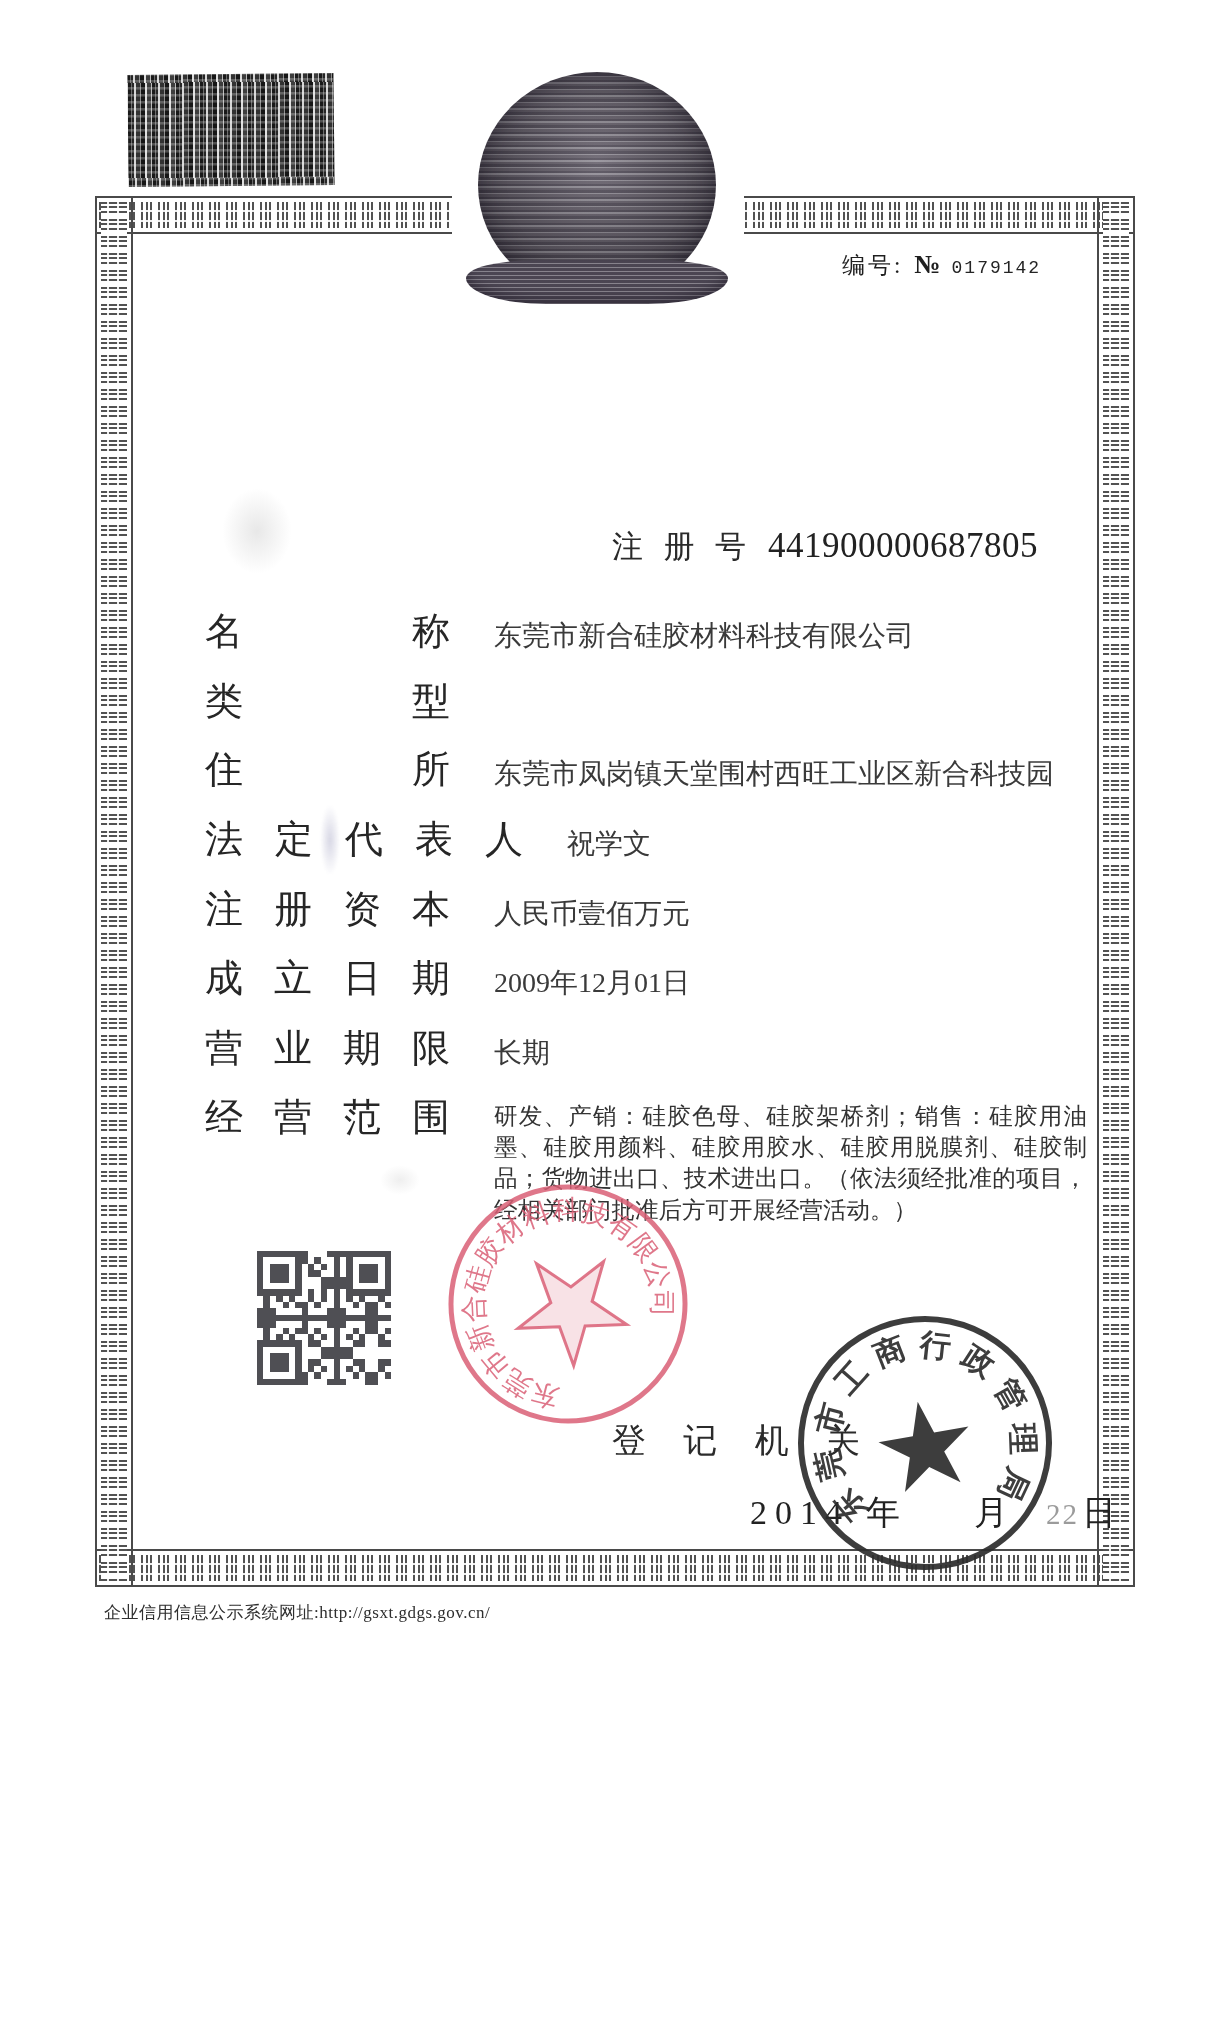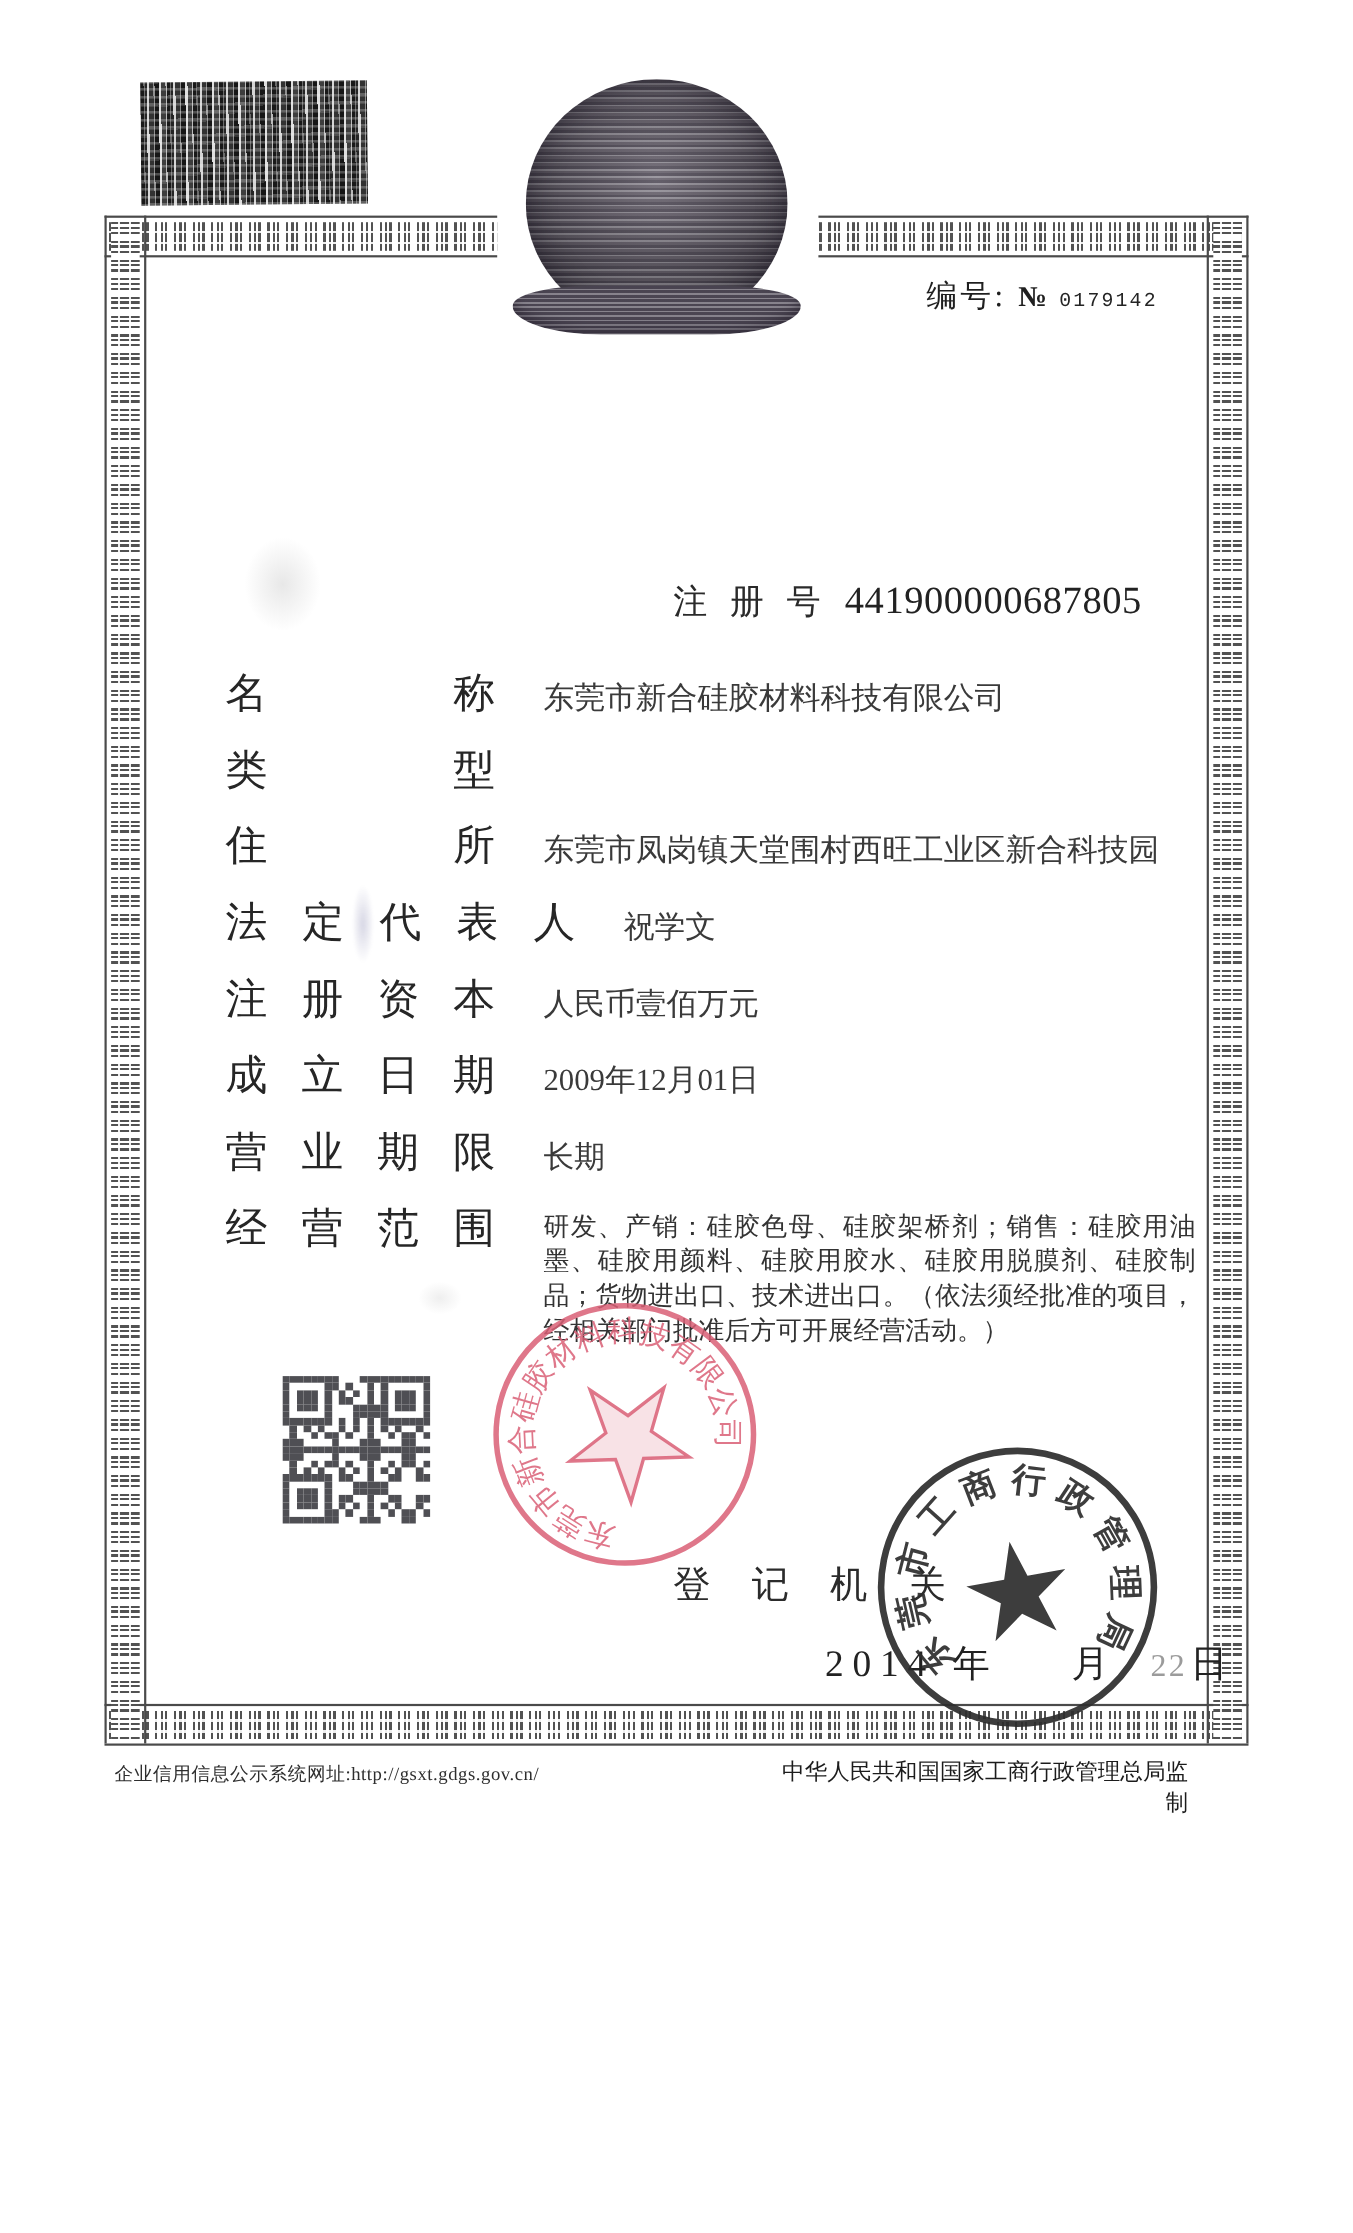--- a/index.html
+++ b/index.html
@@ -39,21 +39,21 @@
       repeating-linear-gradient(0deg, rgba(236,236,242,.35) 0 1.5px, rgba(38,33,50,.3) 1.5px 4px, rgba(122,116,132,.16) 4px 6.5px);
     box-shadow:inset 0 0 26px rgba(20,16,28,.45);}
   .emblem-base{position:absolute;left:14px;top:196px;width:262px;height:44px;
     border-radius:46% 46% 52% 52% / 70% 70% 100% 100%;
     background-color:#5b5560;
     background-image:repeating-linear-gradient(0deg, rgba(236,236,242,.3) 0 1.5px, rgba(38,33,50,.3) 1.5px 4px);
     box-shadow:inset 0 -6px 10px rgba(20,16,28,.4);}
 
   
   .serial{position:absolute;left:842px;top:250px;display:flex;align-items:baseline;gap:11px;z-index:4;color:#1f1f1f;}
-  .serial-label{font-size:28px;letter-spacing:3px;}
+  .serial-label{font-size:23px;letter-spacing:3px;}
   .serial-numero{font-size:26px;font-weight:700;font-family:"Liberation Serif",serif;}
   .serial-digits{font-size:18px;font-family:"Liberation Mono",monospace;letter-spacing:2px;color:#242424;}
 
   
   .title{position:absolute;top:312px;left:50%;transform:translateX(calc(-50% + 30px));margin:0;z-index:4;
     white-space:nowrap;font-family:"Liberation Sans",sans-serif;font-weight:800;font-size:150px;line-height:1.15;
     letter-spacing:60px;color:#1b1b1b;text-shadow:0 0 1px rgba(60,60,60,.6);}
 
   
   .regno{position:absolute;left:612px;top:526px;display:flex;align-items:baseline;z-index:4;}
@@ -696,18 +696,17 @@
         <text x="120.11419846628723" y="42.836979558516305" font-size="31" font-family="&quot;Liberation Serif&quot;,serif" font-weight="700" fill="#2d2d2d" fill-opacity="0.92" text-anchor="middle" dominant-baseline="central" transform="rotate(348.8888888888889 120.11419846628723 42.836979558516305)">商</text>
         <text x="166.1950948285333" y="44.84891494376137" font-size="31" font-family="&quot;Liberation Serif&quot;,serif" font-weight="700" fill="#2d2d2d" fill-opacity="0.92" text-anchor="middle" dominant-baseline="central" transform="rotate(376.1111111111111 166.1950948285333 44.84891494376137)">行</text>
         <text x="206.2516805111359" y="67.71738312584124" font-size="31" font-family="&quot;Liberation Serif&quot;,serif" font-weight="700" fill="#2d2d2d" fill-opacity="0.92" text-anchor="middle" dominant-baseline="central" transform="rotate(403.3333333333333 206.2516805111359 67.71738312584124)">政</text>
         <text x="231.41054218572583" y="106.37651623538362" font-size="31" font-family="&quot;Liberation Serif&quot;,serif" font-weight="700" fill="#2d2d2d" fill-opacity="0.92" text-anchor="middle" dominant-baseline="central" transform="rotate(430.55555555555554 231.41054218572583 106.37651623538362)">管</text>
         <text x="236.09843952975484" y="152.26246737551284" font-size="31" font-family="&quot;Liberation Serif&quot;,serif" font-weight="700" fill="#2d2d2d" fill-opacity="0.92" text-anchor="middle" dominant-baseline="central" transform="rotate(457.77777777777777 236.09843952975484 152.26246737551284)">理</text>
         <text x="219.2769003403212" y="195.21049076240251" font-size="31" font-family="&quot;Liberation Serif&quot;,serif" font-weight="700" fill="#2d2d2d" fill-opacity="0.92" text-anchor="middle" dominant-baseline="central" transform="rotate(485 219.2769003403212 195.21049076240251)">局</text>
       </g>
     </svg>
 
   <div class="footer-left">企业信用信息公示系统网址:http://gsxt.gdgs.gov.cn/</div>
-  <div class="footer-right">中华人民共和国国家工商行政管理总局监制</div>
 
   <div class="smudge smudge-a"></div>
   <div class="smudge smudge-b"></div>
   <div class="smudge smudge-c"></div>
 </div>
 
 </body></html>

